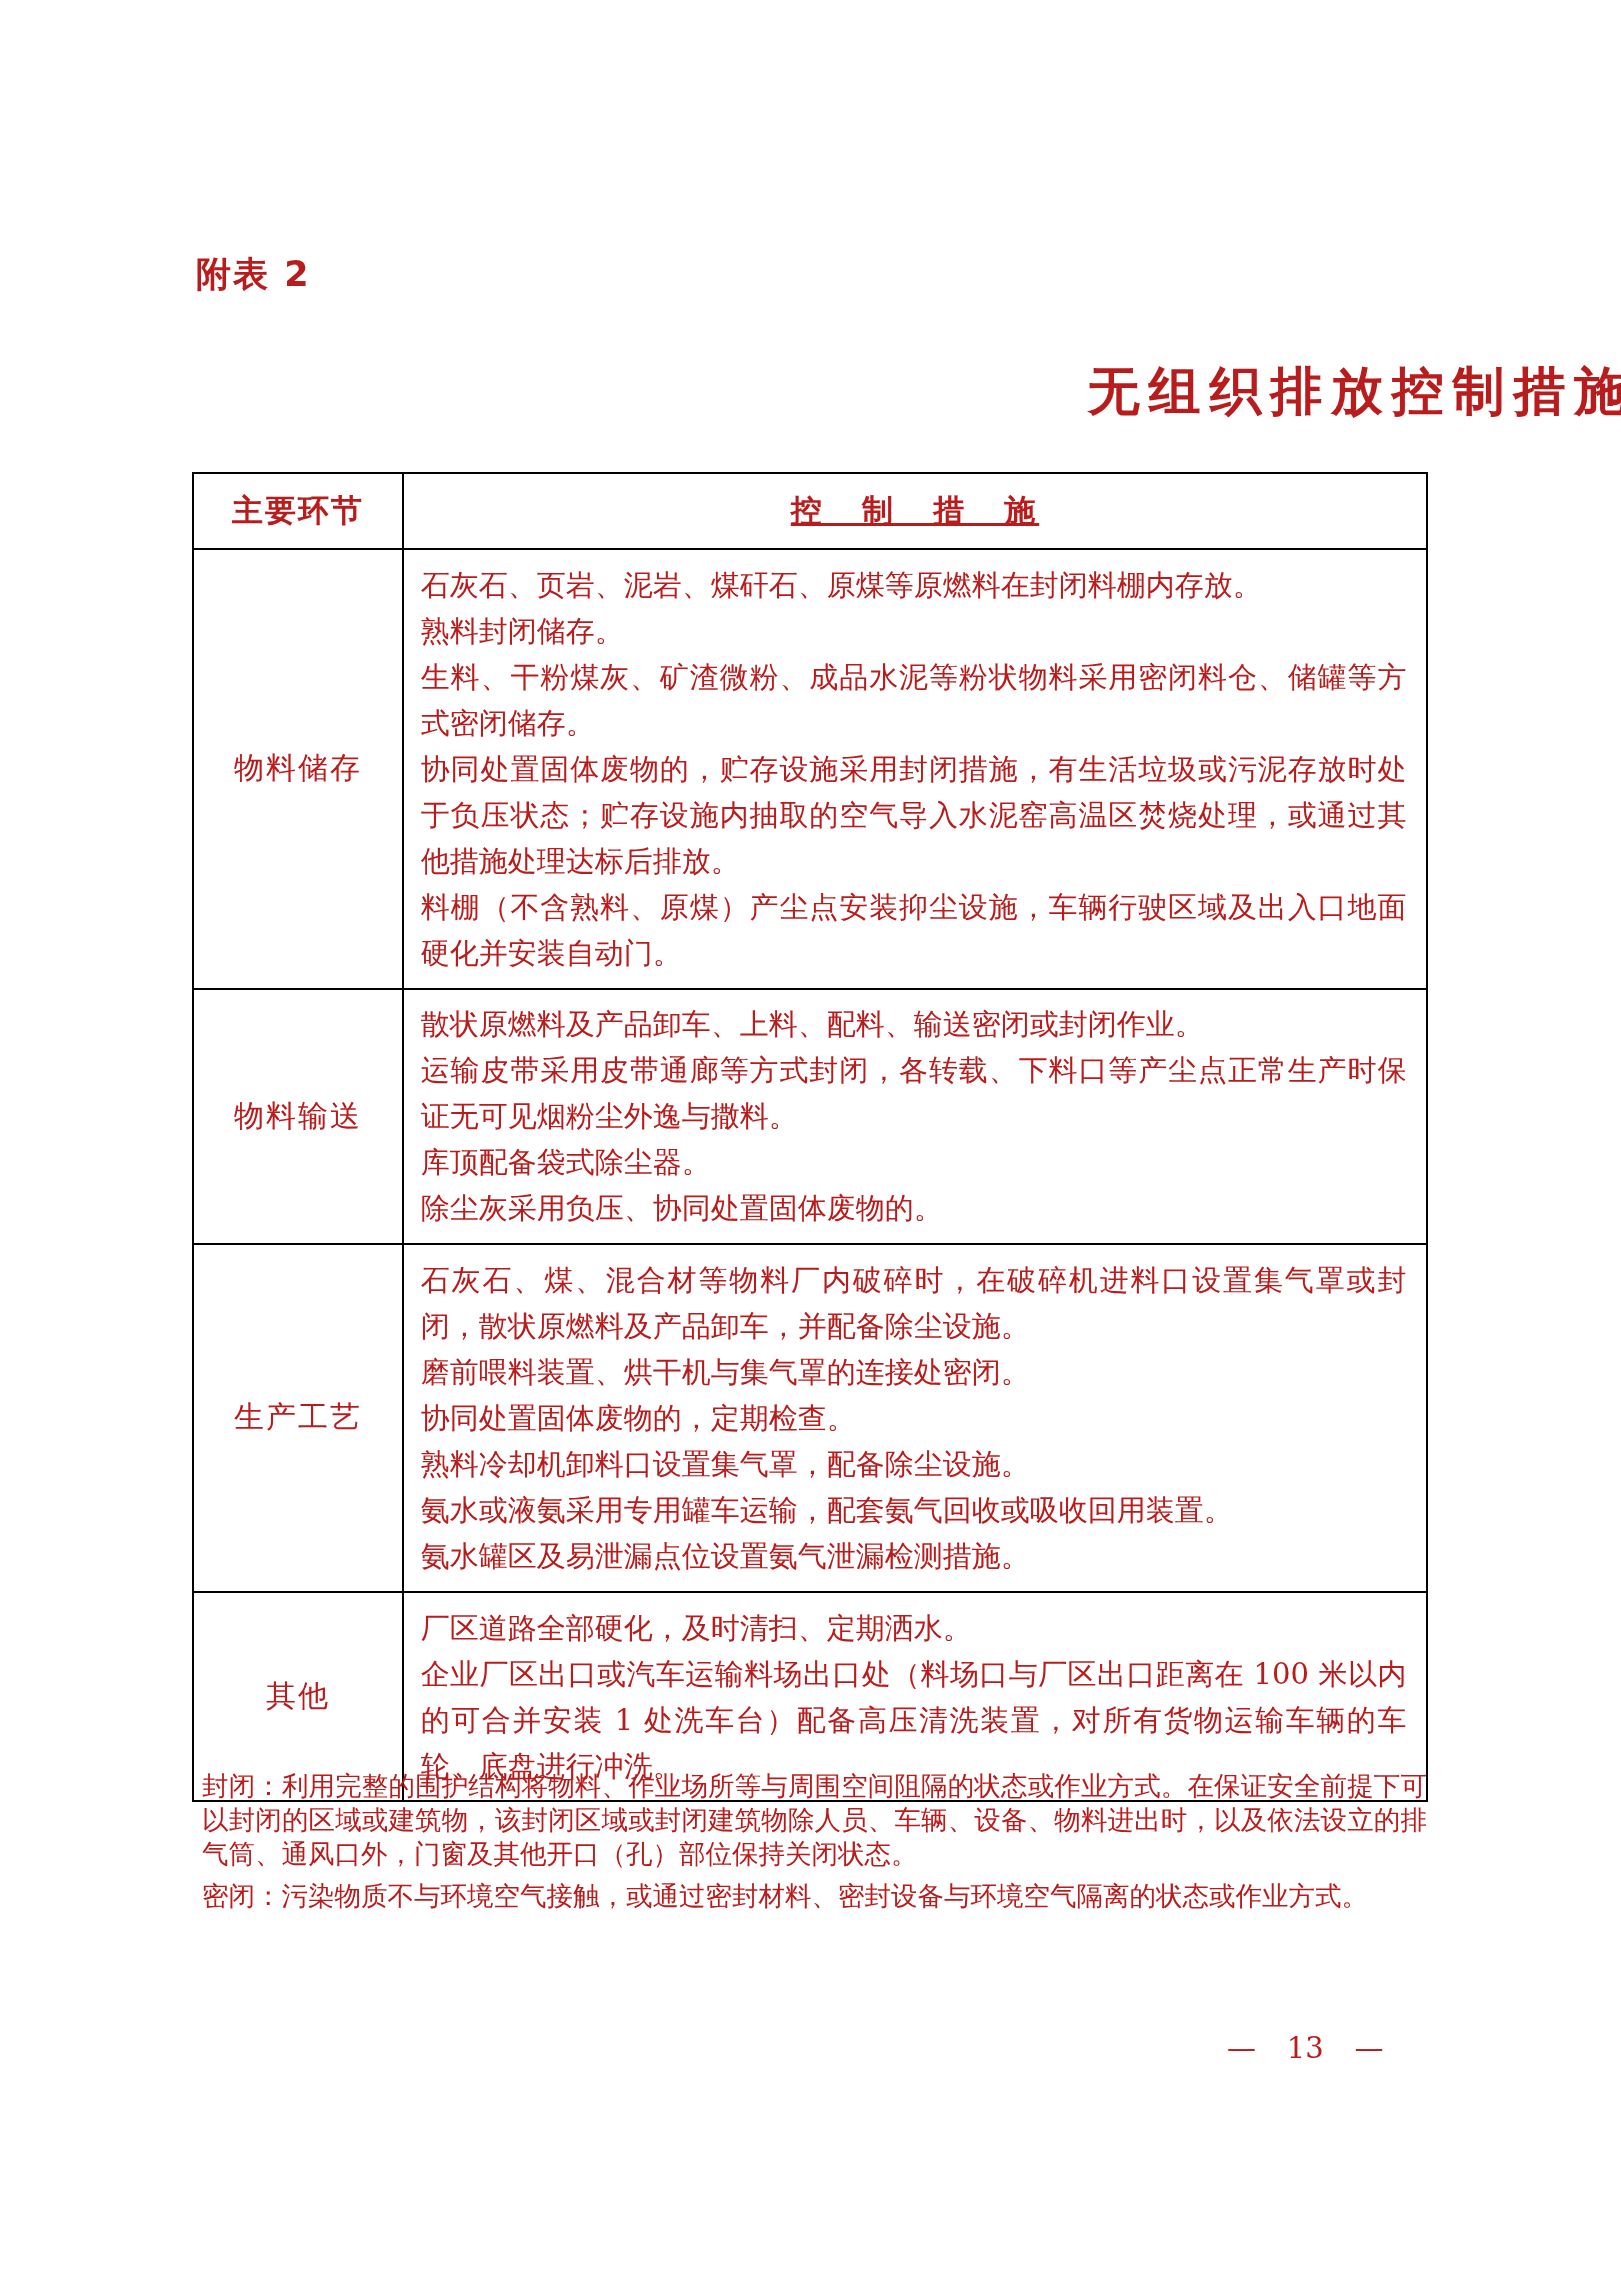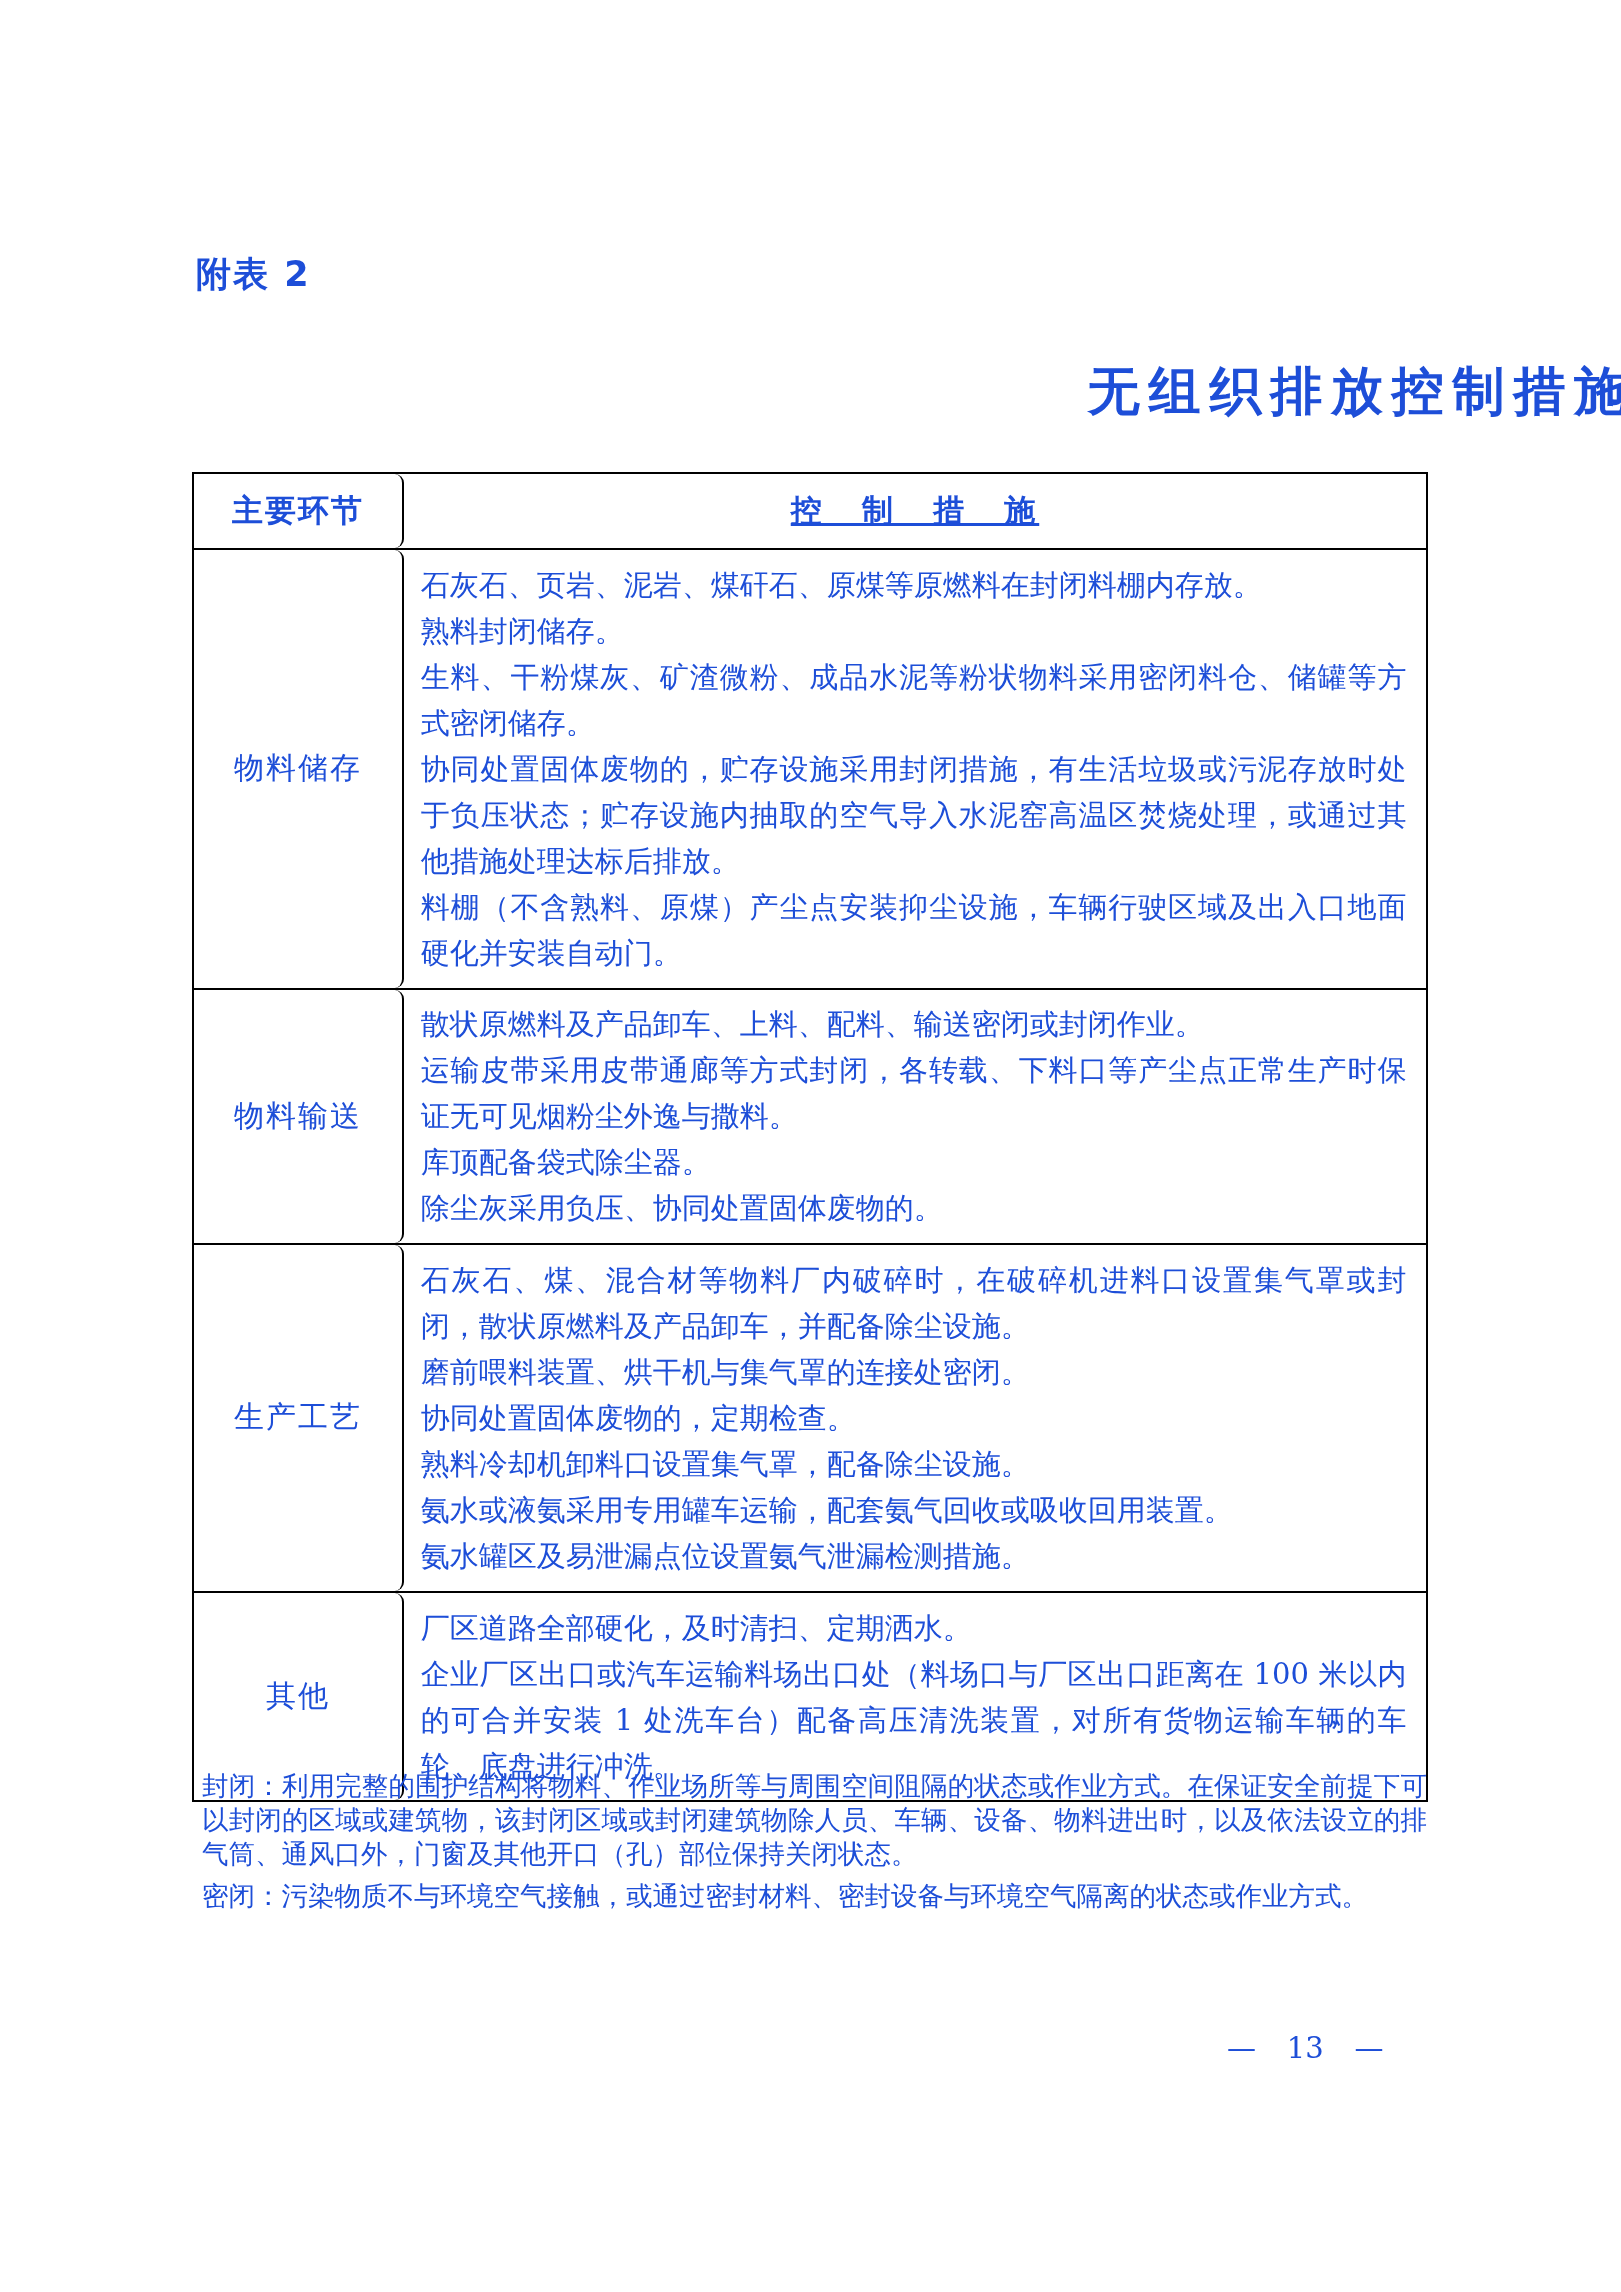--- a/index.html
+++ b/index.html
@@ -1,21 +1,21 @@
 <!DOCTYPE html>
 <html lang="zh"><head>
 <meta charset="utf-8">
 <style>
   html,body { margin:0; padding:0; background:#888; }
   .page {
     position:relative;
     width:1621px; height:2293px;
     margin:0 auto;
     background:#ffffff;
-    color:#1d4ed8;
+    color:#b91c1c;
     font-family:"DejaVu Serif","Liberation Serif",serif;
     overflow:hidden;
   }
   .doc-label {
     position:absolute; left:196px; top:251px;
     font-family:"DejaVu Sans","Liberation Sans",sans-serif;
     font-weight:bold; font-size:35px; letter-spacing:2px;
   }
   .doc-title {
     position:absolute; left:0; top:357px; width:100%;
@@ -30,21 +30,20 @@
   }
   .trow { display:flex; border-bottom:2px solid #000; }
   .trow.last { border-bottom:none; }
   .trow.thead { border-bottom:2.9px solid #000; height:74px; }
   .stage-cell {
     flex:0 0 210px; width:210px;
     border-right:2px solid #000;
     display:flex; align-items:center; justify-content:center;
     font-size:30px; letter-spacing:2px;
     box-sizing:border-box;
-    border-radius:9px;
   }
   .thead .stage-cell, .thead .measures-head {
     font-family:"DejaVu Sans","Liberation Sans",sans-serif;
     font-weight:bold; font-size:31px;
   }
   .measures-head {
     flex:1; display:flex; align-items:center; justify-content:center;
     word-spacing:21.6px; letter-spacing:3.9px;text-decoration:underline;
   }
   .measures-cell {

